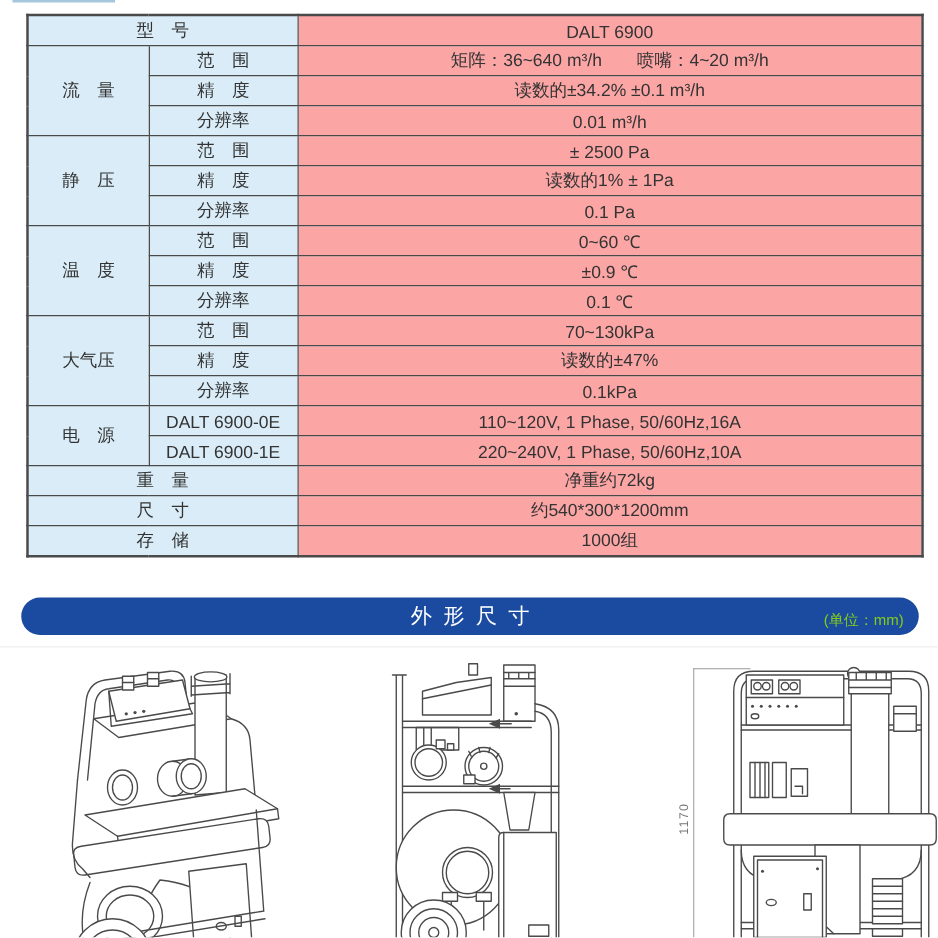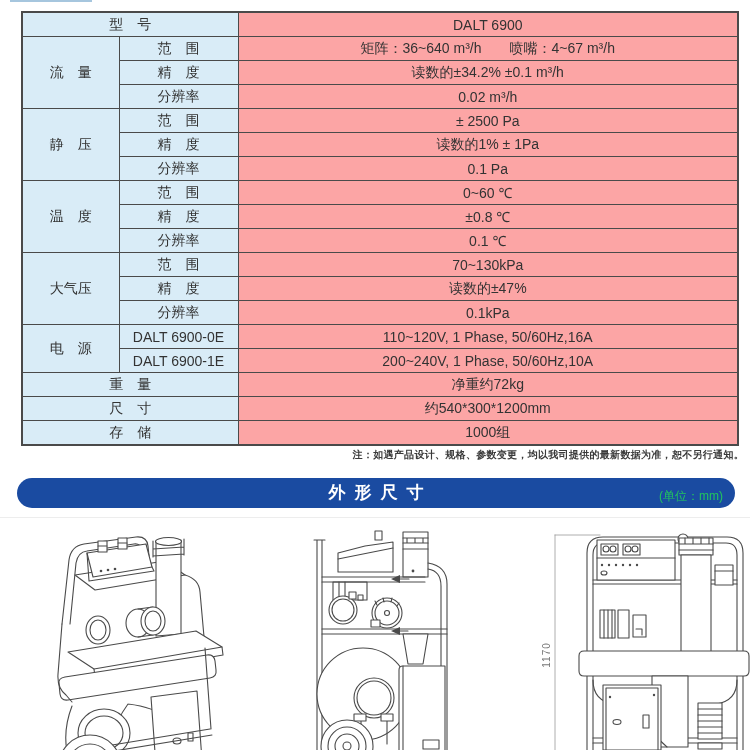--- a/index.html
+++ b/index.html
@@ -17,22 +17,22 @@
   td.b{background:#d9ecf7;}
   td.cat{font-size:14.5px;}
   td.pow{font-size:13.5px;margin-left:38px;}
   td.val{background:#fca5a5;font-size:14px;}
 
   .note{position:absolute;right:6px;top:448px;font-size:10px;font-weight:bold;color:#3a3a3a;letter-spacing:0.3px;}
 
   
   .banner{position:absolute;left:17px;top:478px;width:718px;height:30px;background:#1a4ba1;border-radius:15px;}
   .banner-title{position:absolute;left:0;right:0;top:0;height:30px;line-height:30px;text-align:center;
-                color:#ffffff;font-size:17px;font-weight:bold;letter-spacing:9px;padding-left:9px;}
-  .banner-unit{position:absolute;right:12px;bottom:3px;color:#22c55e;font-size:12px;}
+                color:#ffffff;font-size:17px;font-weight:normal;letter-spacing:9px;padding-left:9px;}
+  .banner-unit{position:absolute;right:12px;bottom:3px;color:#84cc16;font-size:12px;}
 
   .section-line{position:absolute;left:0;top:517px;width:750px;border-top:1px solid #ededed;}
 
   .drawings{position:absolute;left:0;top:518px;width:750px;height:232px;}
   .dw{position:absolute;}
   .ln{fill:none;stroke:#4a4a4a;stroke-width:1.1;stroke-linecap:round;stroke-linejoin:round;}
   .lnw{fill:#ffffff;stroke:#4a4a4a;stroke-width:1.1;stroke-linecap:round;stroke-linejoin:round;}
   .fl{fill:#4a4a4a;stroke:none;}
   .dimtxt{font-size:10px;fill:#777;letter-spacing:1px;}
 </style>
@@ -51,29 +51,29 @@
       </colgroup>
     <tbody>
     <tr>
       <td colspan="2" class="b">型　号</td>
       <td class="val">DALT 6900</td>
     </tr>
 
     <tr>
       <td rowspan="3" class="b cat">流　量</td>
       <td class="b">范　围</td>
-      <td class="val">矩阵：36~640 m³/h　　喷嘴：4~67 m³/h</td>
+      <td class="val">矩阵：36~640 m³/h　　喷嘴：4~20 m³/h</td>
     </tr>
     <tr>
       <td class="b">精　度</td>
       <td class="val">读数的±34.2% ±0.1 m³/h</td>
     </tr>
     <tr>
       <td class="b">分辨率</td>
-      <td class="val">0.02 m³/h</td>
+      <td class="val">0.01 m³/h</td>
     </tr>
 
     <tr>
       <td rowspan="3" class="b cat">静　压</td>
       <td class="b">范　围</td>
       <td class="val">± 2500 Pa</td>
     </tr>
     <tr>
       <td class="b">精　度</td>
       <td class="val">读数的1% ± 1Pa</td>
@@ -83,21 +83,21 @@
       <td class="val">0.1 Pa</td>
     </tr>
 
     <tr>
       <td rowspan="3" class="b cat">温　度</td>
       <td class="b">范　围</td>
       <td class="val">0~60 ℃</td>
     </tr>
     <tr>
       <td class="b">精　度</td>
-      <td class="val">±0.8 ℃</td>
+      <td class="val">±0.9 ℃</td>
     </tr>
     <tr>
       <td class="b">分辨率</td>
       <td class="val">0.1 ℃</td>
     </tr>
 
     <tr>
       <td rowspan="3" class="b cat">大气压</td>
       <td class="b">范　围</td>
       <td class="val">70~130kPa</td>
@@ -111,39 +111,38 @@
       <td class="val">0.1kPa</td>
     </tr>
 
     <tr>
       <td rowspan="2" class="b cat">电　源</td>
       <td class="b pow">DALT 6900-0E</td>
       <td class="val">110~120V, 1 Phase, 50/60Hz,16A</td>
     </tr>
     <tr>
       <td class="b pow">DALT 6900-1E</td>
-      <td class="val">200~240V, 1 Phase, 50/60Hz,10A</td>
+      <td class="val">220~240V, 1 Phase, 50/60Hz,10A</td>
     </tr>
 
     <tr>
       <td colspan="2" class="b cat">重　量</td>
       <td class="val">净重约72kg</td>
     </tr>
     <tr>
       <td colspan="2" class="b cat">尺　寸</td>
       <td class="val">约540*300*1200mm</td>
     </tr>
     <tr>
       <td colspan="2" class="b cat">存　储</td>
       <td class="val">1000组</td>
     </tr>
     </tbody>
   </table>
 
-  <div class="note">注：如遇产品设计、规格、参数变更，均以我司提供的最新数据为准，恕不另行通知。</div>
 
   <div class="banner">
     <div class="banner-title">外形尺寸</div>
     <div class="banner-unit">(单位：mm)</div>
   </div>
 
   <div class="section-line"></div>
 
   <div class="drawings">
 

